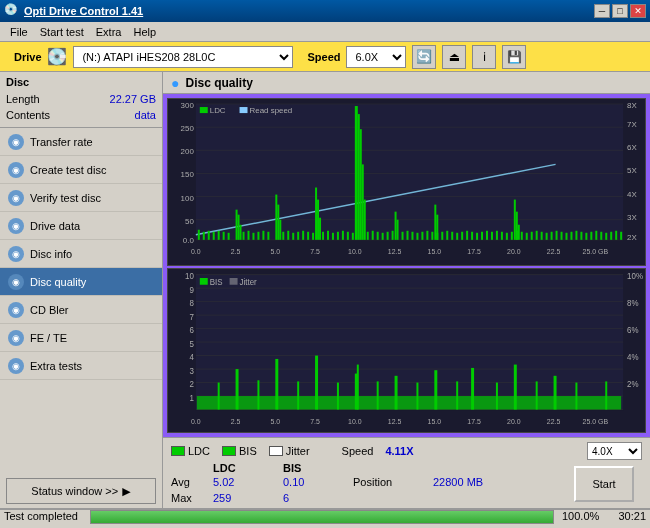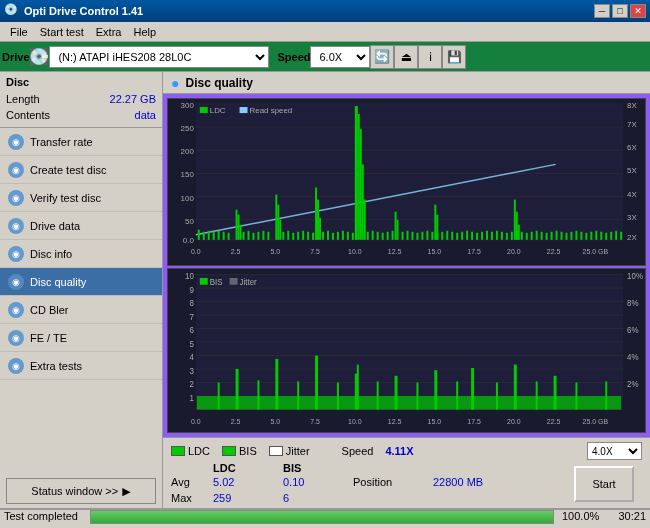--- a/index.html
+++ b/index.html
@@ -19,20 +19,21 @@
       height: 22px;
       display: flex;
       align-items: center;
       padding: 0 4px;
       user-select: none;
     }
     .title-bar-text {
       flex: 1;
       font-size: 11px;
       font-weight: bold;
+      text-decoration: underline;
     }
     .title-bar-icon {
       width: 16px; height: 16px;
       margin-right: 4px;
     }
     .title-bar-buttons {
       display: flex; gap: 2px;
     }
     .tb-btn {
       width: 16px; height: 14px;
@@ -54,25 +55,26 @@
       border-bottom: 1px solid #999;
       font-size: 11px;
     }
     .menu-item {
       padding: 2px 6px;
       cursor: pointer;
     }
 
     
     .drive-bar {
-      background: #15803d;
+      background: #fde047;
       height: 30px;
       display: flex;
       align-items: center;
-      padding: 2px 2px;
+      padding: 2px 14px;
+      gap: 6px;
       border-bottom: 1px solid #999;
     }
     .drive-label { font-weight: bold; font-size: 11px; }
     .drive-select {
       height: 22px;
       font-size: 11px;
       background: white;
       border: 1px solid #888;
       padding: 1px 4px;
       width: 220px;

